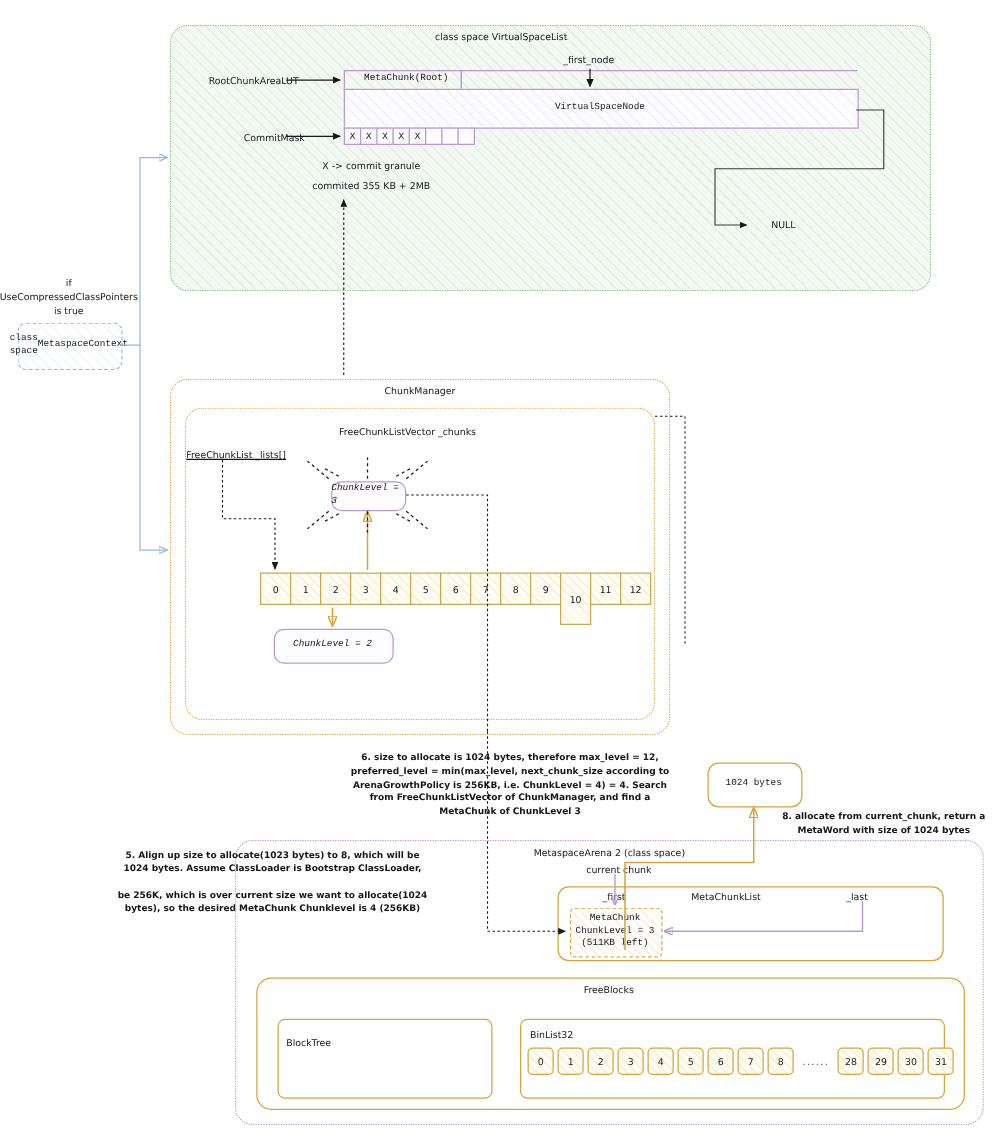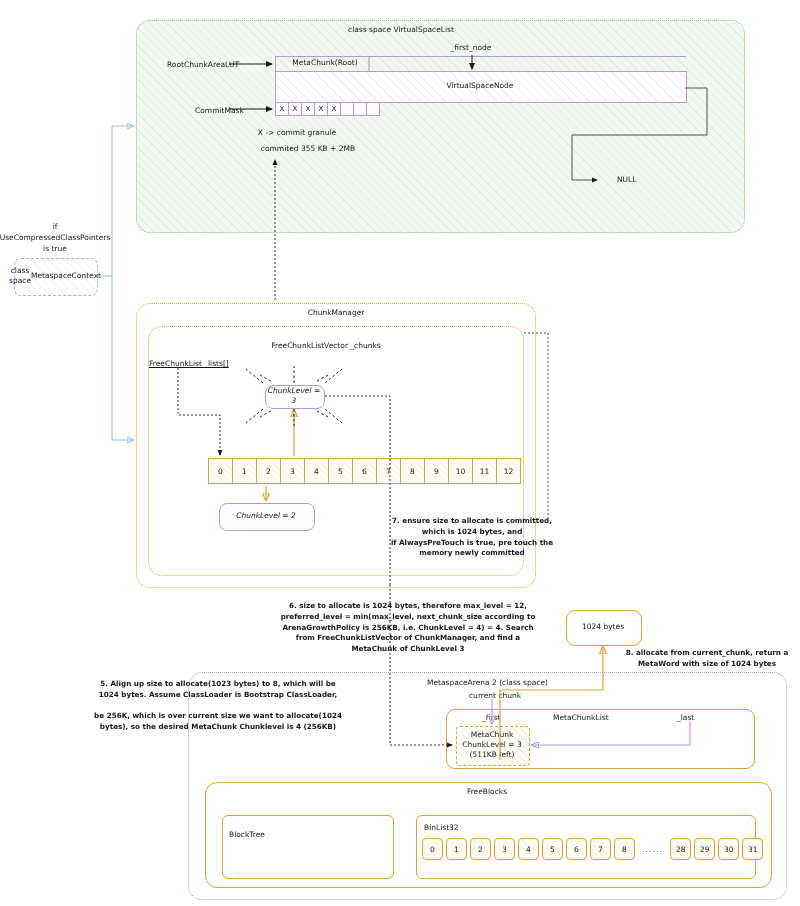--- a/index.html
+++ b/index.html
@@ -36,21 +36,21 @@
   .vcell{box-sizing:border-box;border:1px solid #b79ad4;display:flex;align-items:center;justify-content:center;
          font-size:7px;color:#17171b;background:#fdfbff;}
   .vcell + .vcell{margin-left:-1px;}
   .binrow{position:absolute;display:flex;align-items:center;gap:3px;}
   .bincell{box-sizing:border-box;width:21px;height:22px;border:1px solid #d8a33c;border-radius:4px;
            display:flex;align-items:center;justify-content:center;font-size:7.5px;background:#fffdf4;
            background-image:repeating-linear-gradient(45deg,rgba(216,163,60,.18) 0 1px,rgba(0,0,0,0) 1px 5px);}
   .dots{font-size:8px;letter-spacing:1px;color:#555;padding:0 4px;}
 
   .boxtxt{position:absolute;box-sizing:border-box;display:flex;align-items:center;justify-content:center;
-          text-align:center;font-size:7.5px;line-height:1.35;color:#17171b;}
+          font-size:7.5px;line-height:1.35;color:#17171b;font-family:Liberation Mono, monospace;}
   svg.ov{position:absolute;left:0;top:0;width:800px;height:906px;pointer-events:none;}
 </style>
 </head>
 <body>
 
 <div class="stage">
 
   <div class="cont green-cont green-hatch" style="left:136px;top:20px;width:609px;height:213px;"></div>
 
   <div class="lbl ctr" style="left:401px;top:25px;width:180px;margin-left:-90px;">class space VirtualSpaceList</div>
@@ -75,21 +75,21 @@
     <div class="vcell" style="width:14px;height:14px;">X</div>
     <div class="vcell" style="width:14px;height:14px;">X</div>
     <div class="vcell" style="width:14px;height:14px;">X</div>
     <div class="vcell" style="width:14px;height:14px;">X</div>
     <div class="vcell" style="width:14px;height:14px;"></div>
     <div class="vcell" style="width:14px;height:14px;"></div>
     <div class="vcell" style="width:14px;height:14px;"></div>
   </div>
 
   <div class="lbl ctr" style="left:297px;top:128px;width:160px;margin-left:-80px;">X -&gt; commit granule</div>
-  <div class="lbl ctr" style="left:308px;top:144px;width:180px;margin-left:-90px;">commited 355 KB + 2MB</div>
+  <div class="lbl ctr" style="left:297px;top:144px;width:180px;margin-left:-90px;">commited 355 KB + 2MB</div>
 
   <div class="lbl" style="left:617px;top:175px;">NULL</div>
 
   <div class="lbl ctr" style="left:55px;top:222px;width:120px;margin-left:-60px;white-space:normal;text-align:center;">
      <span>if</span><br>
      <span>UseCompressedClassPointers</span><br>
      <span>is true</span>
   </div>
   <div class="blue-dot" style="position:absolute;left:14px;top:258px;width:82px;height:36px;"></div>
   <div class="boxtxt" style="left:14px;top:258px;width:82px;height:36px;flex-direction:row;">
@@ -112,34 +112,28 @@
     <div class="cell" style="width:25px;height:26px;">0</div>
     <div class="cell" style="width:25px;height:26px;">1</div>
     <div class="cell" style="width:25px;height:26px;">2</div>
     <div class="cell" style="width:25px;height:26px;">3</div>
     <div class="cell" style="width:25px;height:26px;">4</div>
     <div class="cell" style="width:25px;height:26px;">5</div>
     <div class="cell" style="width:25px;height:26px;">6</div>
     <div class="cell" style="width:25px;height:26px;">7</div>
     <div class="cell" style="width:25px;height:26px;">8</div>
     <div class="cell" style="width:25px;height:26px;">9</div>
-    <div class="cell" style="width:25px;height:26px;">10</div>
+    <div class="cell" style="width:25px;height:42px;">10</div>
     <div class="cell" style="width:25px;height:26px;">11</div>
     <div class="cell" style="width:25px;height:26px;">12</div>
   </div>
 
   <div class="violet-round" style="position:absolute;left:219px;top:503px;width:94px;height:26px;"></div>
   <div class="boxtxt" style="left:219px;top:503px;width:94px;height:26px;font-style:italic;">ChunkLevel = 2</div>
 
-  <div class="para" style="left:472px;top:516px;width:190px;margin-left:-95px;">
-    <span>7. ensure size to allocate is committed,</span><br>
-    <span>which is 1024 bytes, and</span><br>
-    <span>if AlwaysPreTouch is true, pre touch the</span><br>
-    <span>memory newly committed</span>
-  </div>
 
   <div class="para" style="left:408px;top:601px;width:290px;margin-left:-145px;">
     <span>6. size to allocate is 1024 bytes, therefore max_level = 12,</span><br>
     <span>preferred_level = min(max_level, next_chunk_size according to</span><br>
     <span>ArenaGrowthPolicy is 256KB, i.e. ChunkLevel = 4) = 4. Search</span><br>
     <span>from FreeChunkListVector of ChunkManager, and find a</span><br>
     <span>MetaChunk of ChunkLevel 3</span>
   </div>
 
   <div class="para" style="left:218px;top:679px;width:250px;margin-left:-125px;">

